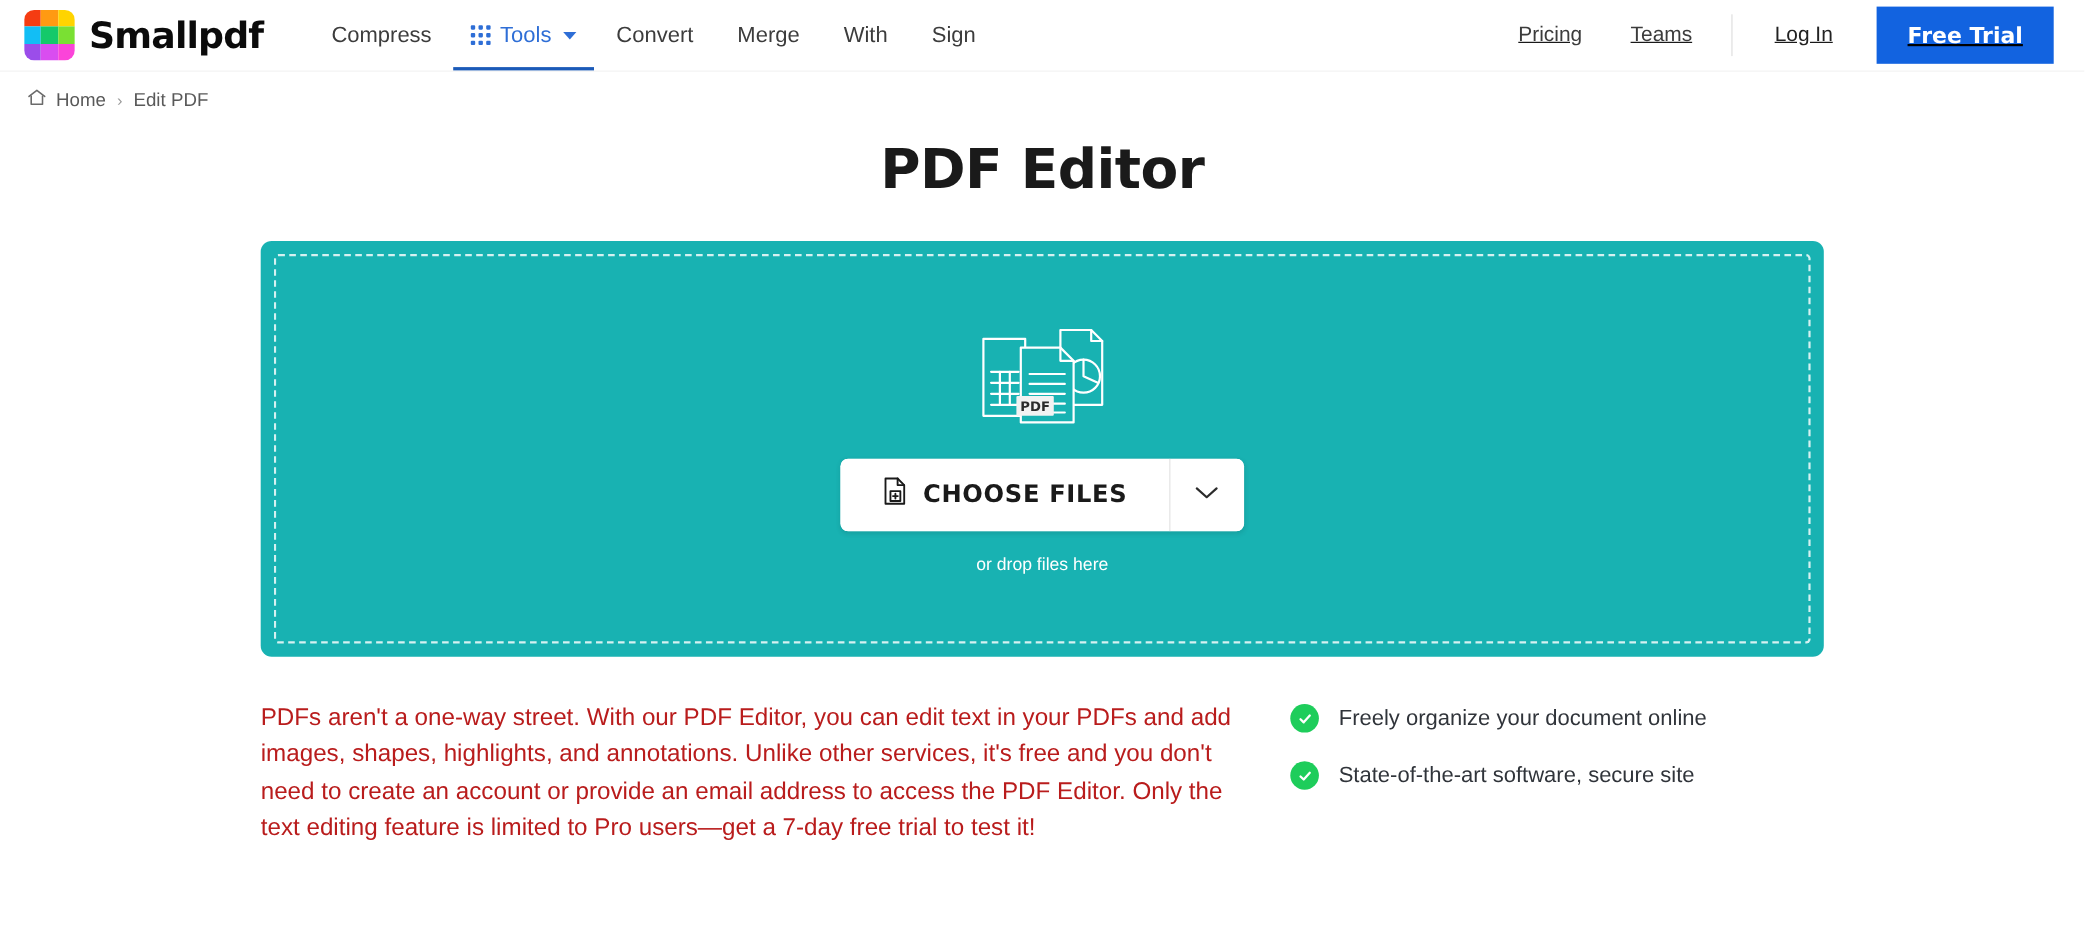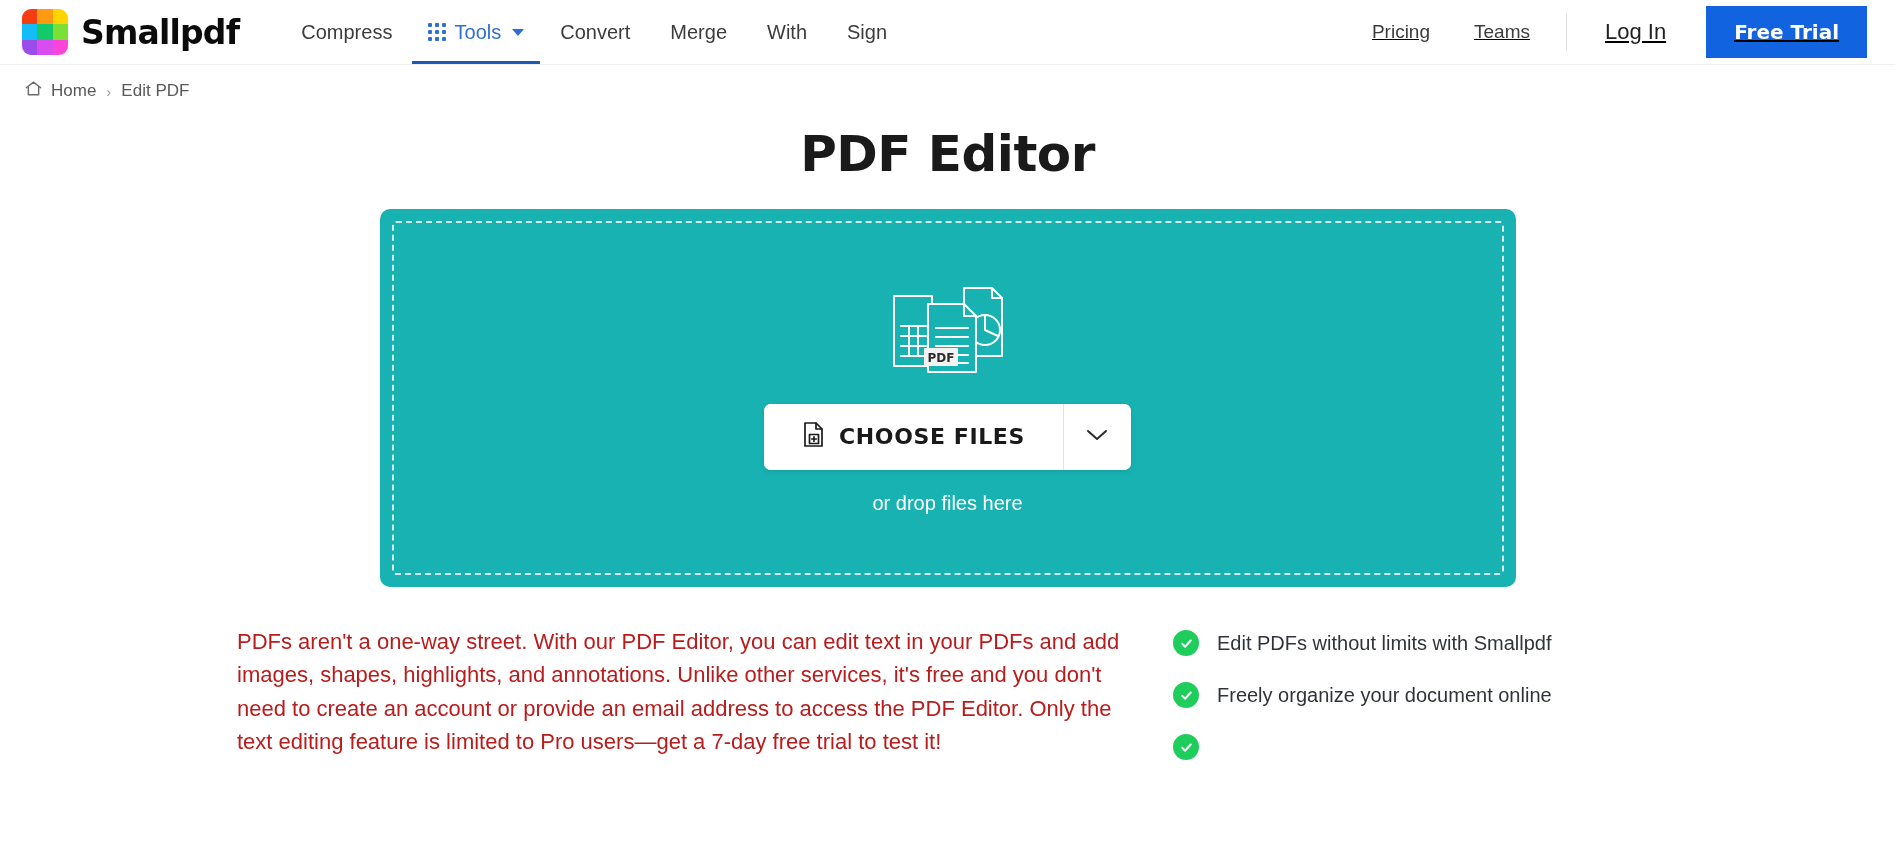--- a/index.html
+++ b/index.html
@@ -118,21 +118,21 @@
   }
 
   .divider-v {
     width: 1px;
     height: 38px;
     background: #dcdcdc;
     margin: 0 14px;
   }
 
   .btn-login {
-    font-size: 22px;
+    font-size: 19px;
     color: #222;
     text-decoration: none;
     padding: 0 24px;
     white-space: nowrap;
   }
 
   .btn-trial {
     background: #1263e0;
     color: #ffffff;
     font-size: 20px;
@@ -170,22 +170,22 @@
     font-size: 50px;
     font-weight: 700;
     color: #1a1a1a;
     letter-spacing: -0.5px;
     margin-top: 22px;
     font-family: "DejaVu Sans", sans-serif;
   }
 
   
   .dropzone-wrap {
-    width: 1136px;
-    margin: 26px auto 0 auto;
+    width: 1421px;
+    margin: 36px auto 0 auto;
   }
 
   .dropzone {
     position: relative;
     height: 378px;
     background: #18b2b2;
     border-radius: 10px;
     display: flex;
     flex-direction: column;
     align-items: center;
@@ -236,21 +236,21 @@
     background: #ffffff;
     cursor: pointer;
     display: flex;
     align-items: center;
     justify-content: center;
   }
 
   .drop-text {
     margin-top: 22px;
     color: #ffffff;
-    font-size: 20px;
+    font-size: 16px;
   }
 
   
   .bottom {
     display: flex;
     width: 1421px;
     margin: 38px auto 0 auto;
     align-items: flex-start;
   }
 
@@ -407,40 +407,33 @@
 
     <div class="drop-text">or drop files here</div>
   </div>
 </div>
 
 <div class="bottom">
   <p class="blurb">PDFs aren't a one-way street. With our PDF Editor, you can edit text in your PDFs and add images, shapes, highlights, and annotations. Unlike other services, it's free and you don't need to create an account or provide an email address to access the PDF Editor. Only the text editing feature is limited to Pro users—get a 7-day free trial to test it!</p>
 
   <div class="features">
 
-    <div class="feature">
-      <span class="check-circle">
-        <svg width="15" height="15" viewBox="0 0 16 16" fill="none" stroke="#ffffff" stroke-width="2.2" stroke-linecap="round" stroke-linejoin="round">
-          <path d="M3.5 8.4 L6.6 11.4 L12.5 4.8"></path>
-        </svg>
-      </span>
-      <span>Edit PDFs without limits with Smallpdf</span>
-    </div>
 
     <div class="feature">
       <span class="check-circle">
         <svg width="15" height="15" viewBox="0 0 16 16" fill="none" stroke="#ffffff" stroke-width="2.2" stroke-linecap="round" stroke-linejoin="round">
           <path d="M3.5 8.4 L6.6 11.4 L12.5 4.8"></path>
         </svg>
       </span>
       <span>Freely organize your document online</span>
     </div>
 
     <div class="feature">
       <span class="check-circle">
         <svg width="15" height="15" viewBox="0 0 16 16" fill="none" stroke="#ffffff" stroke-width="2.2" stroke-linecap="round" stroke-linejoin="round">
           <path d="M3.5 8.4 L6.6 11.4 L12.5 4.8"></path>
         </svg>
       </span>
+      <span>State-of-the-art software, secure site</span>
     </div>
 
   </div>
 </div>
 
 </body></html>

